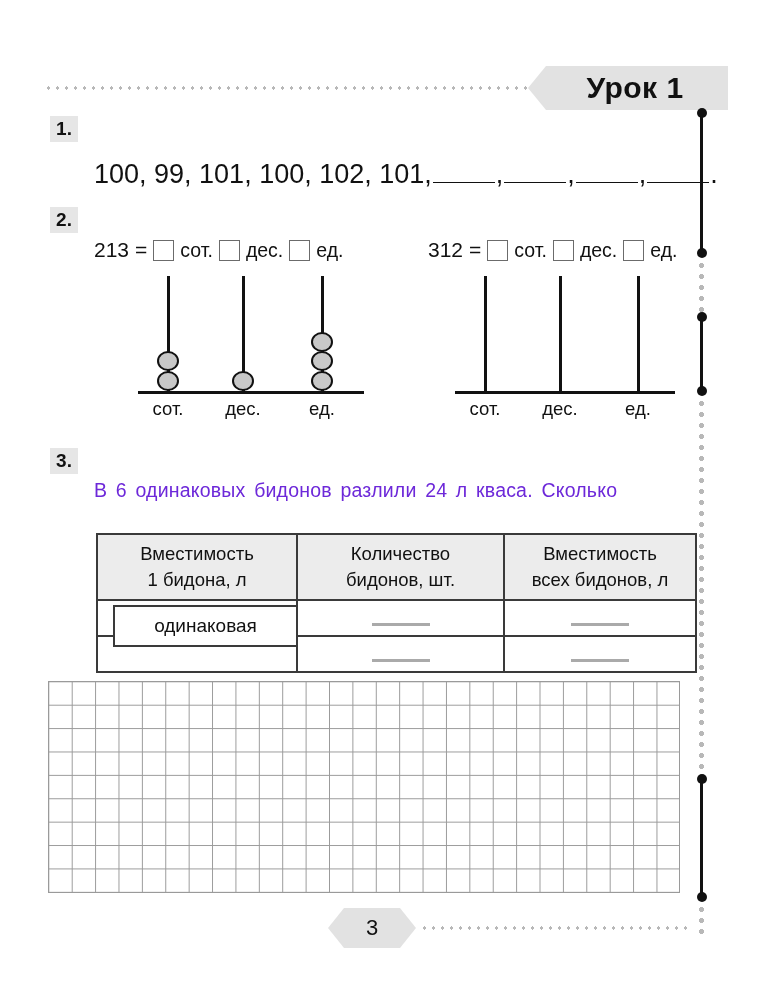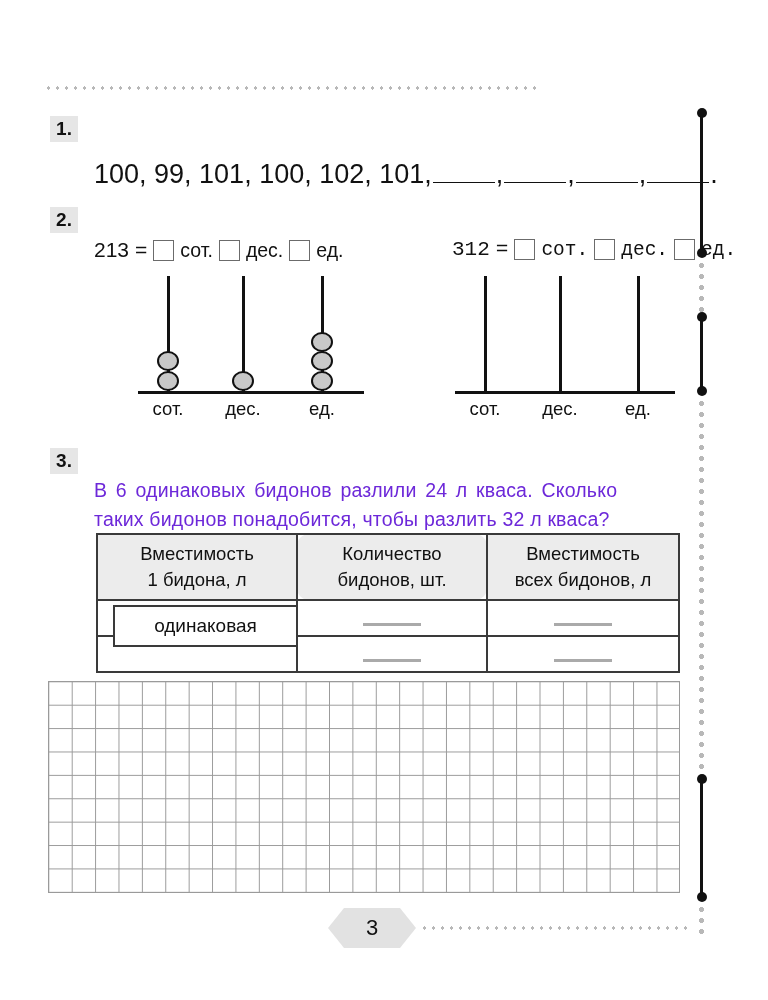--- a/index.html
+++ b/index.html
@@ -125,21 +125,21 @@
   #ex2-title { position: absolute; left: 94px; top: 205px; }
   .eq-row {
     position: absolute;
     display: flex;
     align-items: center;
     font-size: 21px;
     gap: 6px;
     white-space: nowrap;
   }
   #ex2-eq-left  { left: 94px;  top: 238px; }
-  #ex2-eq-right { left: 452px; top: 238px; font-family: Liberation Mono, monospace; }
+  #ex2-eq-right { left: 428px; top: 238px; }
   .cbox {
     display: inline-block;
     width: 21px;
     height: 21px;
     border: 1.6px solid #6b6b6b;
     background: #ffffff;
     box-sizing: border-box;
   }
   .unit { font-size: 19.5px; }
 
@@ -284,20 +284,23 @@
     background-repeat: repeat-x;
   }
 </style>
 </head>
 <body>
 
 <div id="page">
 
   <div class="header-row">
     <div class="header-dots"></div>
+    <div class="header-tag">
+      <span class="header-tag-label">Урок 1</span>
+    </div>
   </div>
 
   <div class="spine">
     <div class="spine-dot" style="top: 50px;"></div>
     <div class="spine-solid" style="top: 55px; height: 140px;"></div>
     <div class="spine-dot" style="top: 190px;"></div>
     <div class="spine-dotted" style="top: 202px; height: 54px;"></div>
     <div class="spine-dot" style="top: 254px;"></div>
     <div class="spine-solid" style="top: 259px; height: 74px;"></div>
     <div class="spine-dot" style="top: 328px;"></div>
@@ -373,30 +376,29 @@
     <div class="rod" style="left:104px; top:0px; height:116px;"></div>
     <div class="rod" style="left:182px; top:0px; height:116px;"></div>
 
     <div class="abacus-label" style="left:0px;   top:122px; width:60px;">сот.</div>
     <div class="abacus-label" style="left:75px;  top:122px; width:60px;">дес.</div>
     <div class="abacus-label" style="left:153px; top:122px; width:60px;">ед.</div>
   </div>
 
   <div class="ex-num" id="ex3-num">3.</div>
   <div class="ex3-p" id="ex3-line1">В 6 одинаковых бидонов разлили 24 л кваса. Сколько</div>
-  <div class="ex3-p" id="ex3-line2">таких бидонов понадобится, чтобы разлить 32 л кваса?</div>
 
   <table id="prob-table">
     <thead>
       <tr>
         <th style="width:200px;">
           <div>Вместимость</div>
           <div>1 бидона, л</div>
         </th>
-        <th style="width:190px;border-radius:12px;">
+        <th style="width:207px;">
           <div>Количество</div>
           <div>бидонов, шт.</div>
         </th>
         <th style="width:192px;">
           <div>Вместимость</div>
           <div>всех бидонов, л</div>
         </th>
       </tr>
     </thead>
     <tbody>

